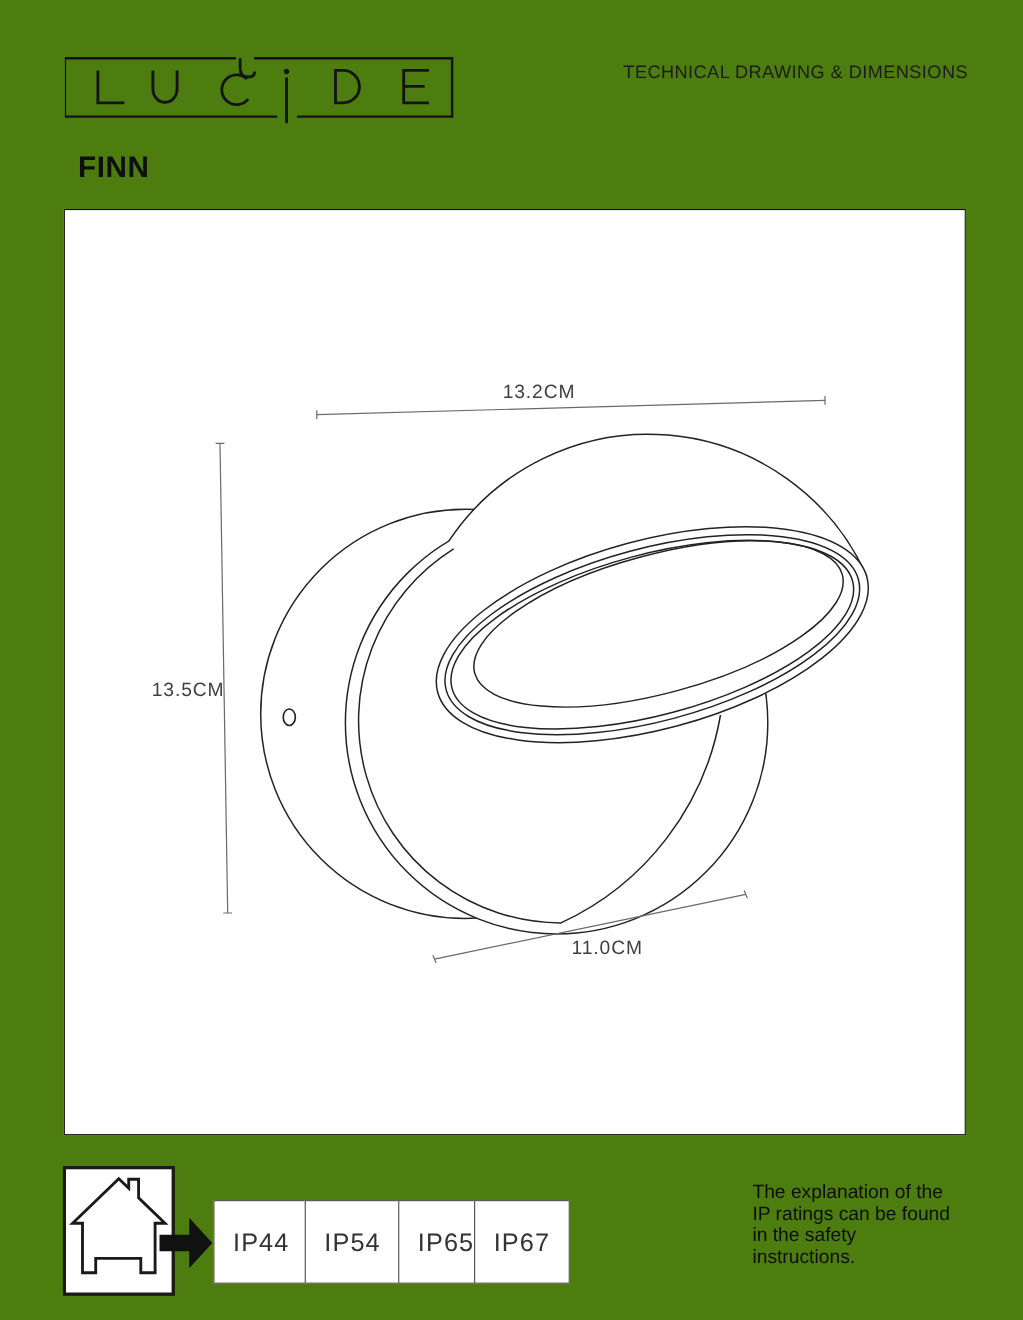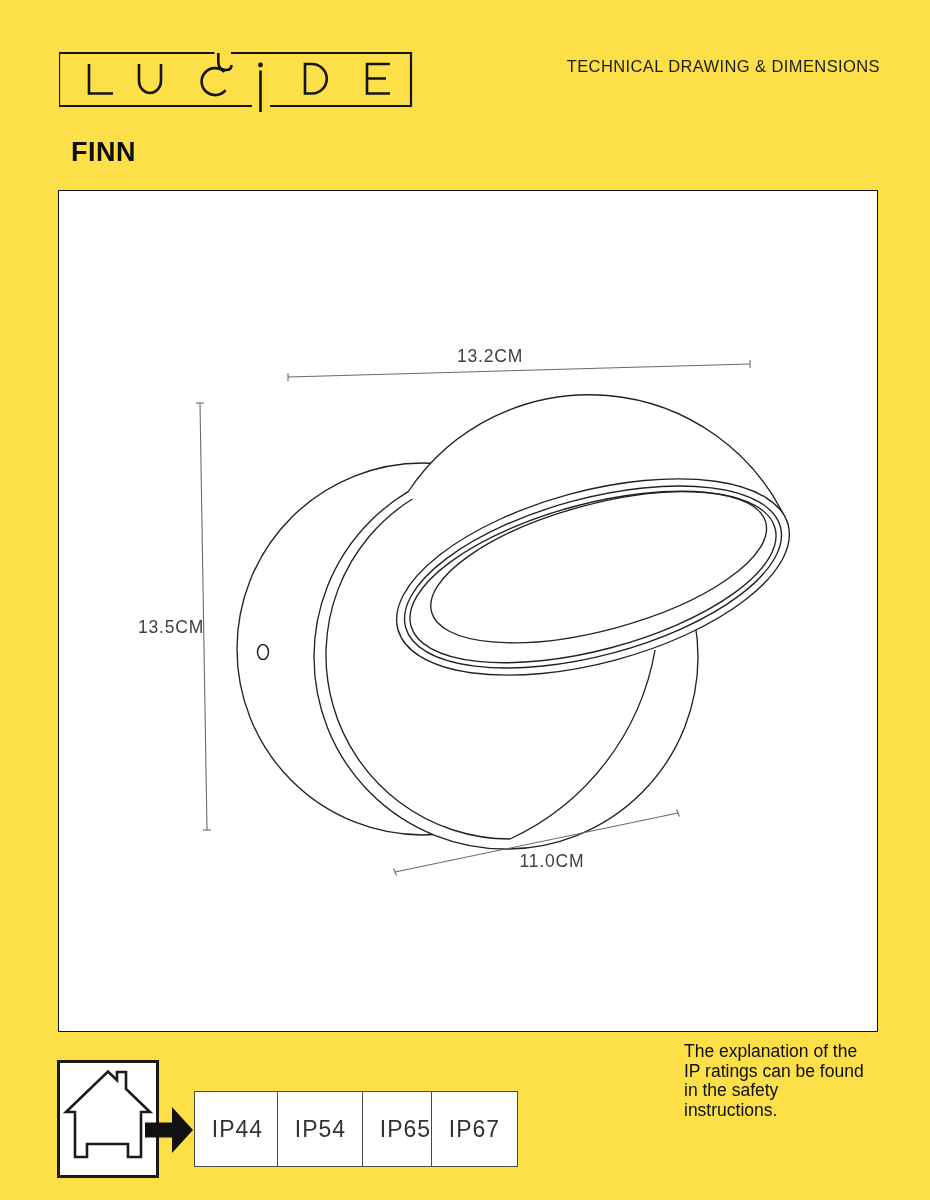--- a/index.html
+++ b/index.html
@@ -1,17 +1,17 @@
 <!DOCTYPE html>
 <html><head>
 <meta charset="utf-8">
 <style>
   html,body{margin:0;padding:0;background:#fff;}
   #page{
-    position:relative;width:930px;height:1200px;background:#fde047;
+    position:relative;width:930px;height:1200px;background:#4d7c0f;
     font-family:"Liberation Sans", sans-serif;overflow:hidden;color:#111;text-decoration:underline;
   }
   .abs{position:absolute;}
   
   #doc-title{
     top:57px;right:50px;font-size:16.5px;letter-spacing:.4px;color:#1c1c1c;
     font-weight:400;
   }
   #product-name{
     top:137px;left:71px;font-size:27px;font-weight:700;letter-spacing:.5px;color:#0f0f0f;
@@ -31,21 +31,21 @@
   }
   
   #house-box{left:57px;top:1060px;}
   .ip-box{
     top:1091px;width:87px;height:76px;border:1.6px solid #4a4a4a;box-sizing:border-box;
     display:flex;align-items:center;justify-content:center;
     font-size:23px;letter-spacing:1px;color:#333;background:#fff;
   }
   #ip44{left:194px;} #ip54{left:277px;} #ip65{left:362px;} #ip67{left:431px;}
   #ip-note{
-    left:684px;top:1042px;font-size:17.5px;line-height:19.5px;color:#0e0e0e;
+    left:684px;top:1074px;font-size:17.5px;line-height:19.5px;color:#0e0e0e;
     white-space:pre-line;width:220px;
   }
 </style>
 </head>
 <body>
 
 <div id="page">
 
   <svg class="abs" style="left:59px;top:51px;" width="356" height="64" viewBox="0 0 356 64" aria-label="LUCIDE">
     <g fill="none" stroke="#141414" stroke-width="2.2">

